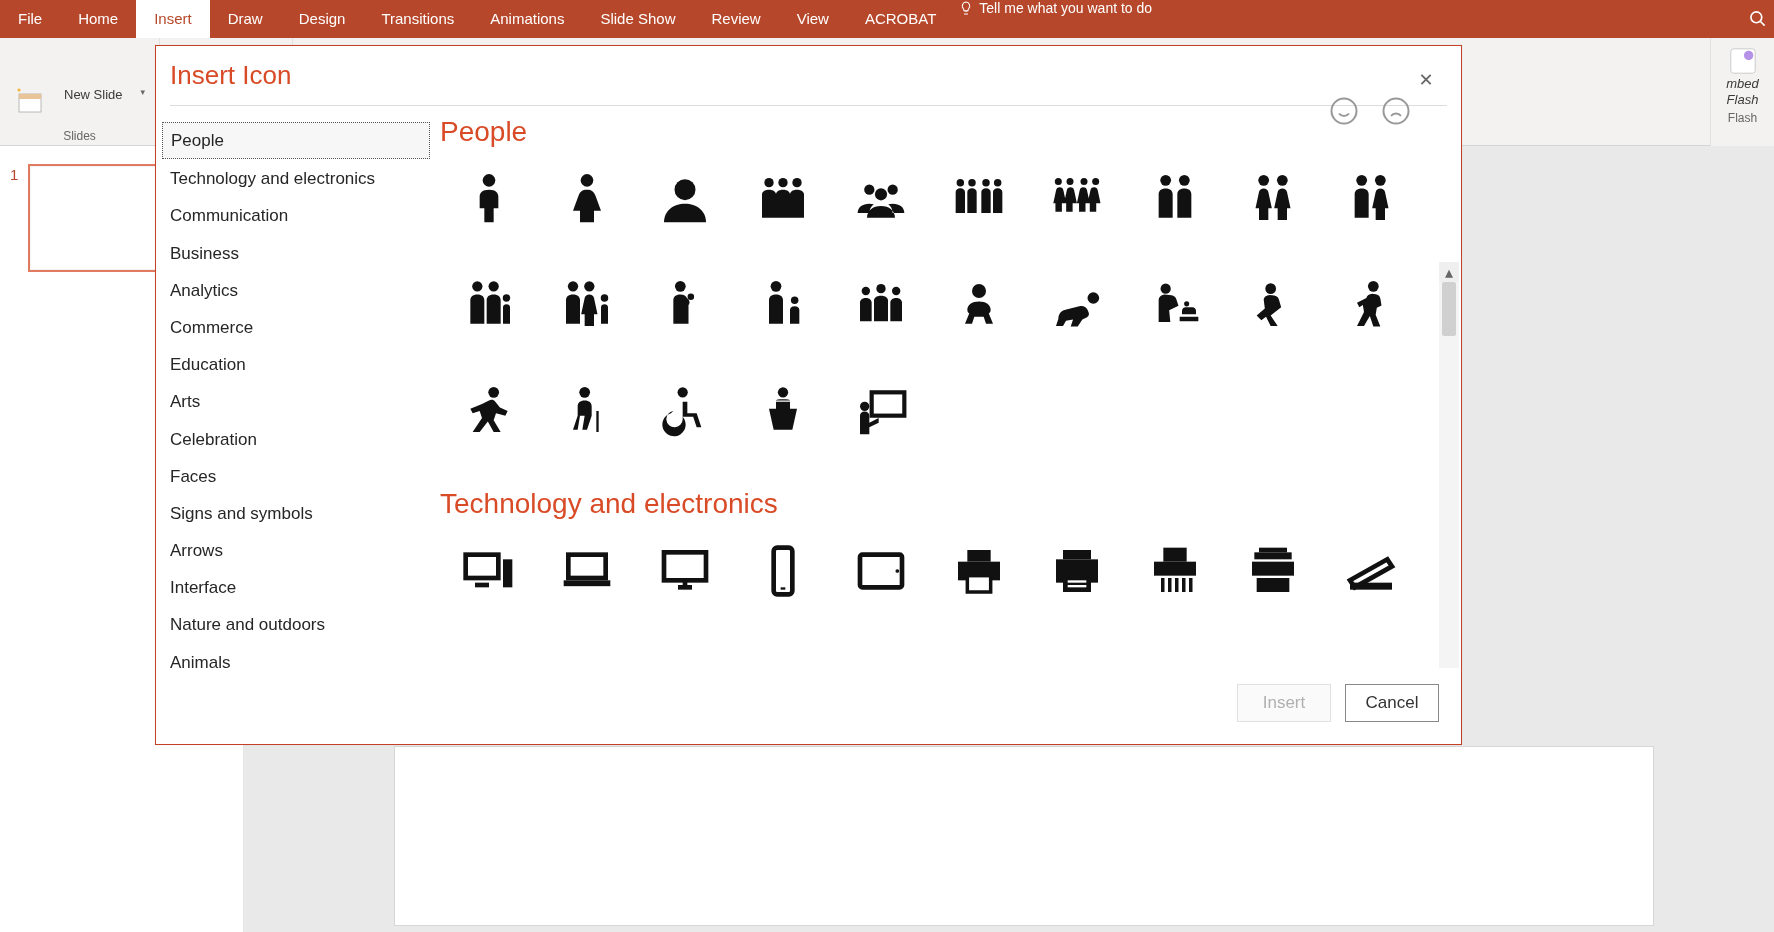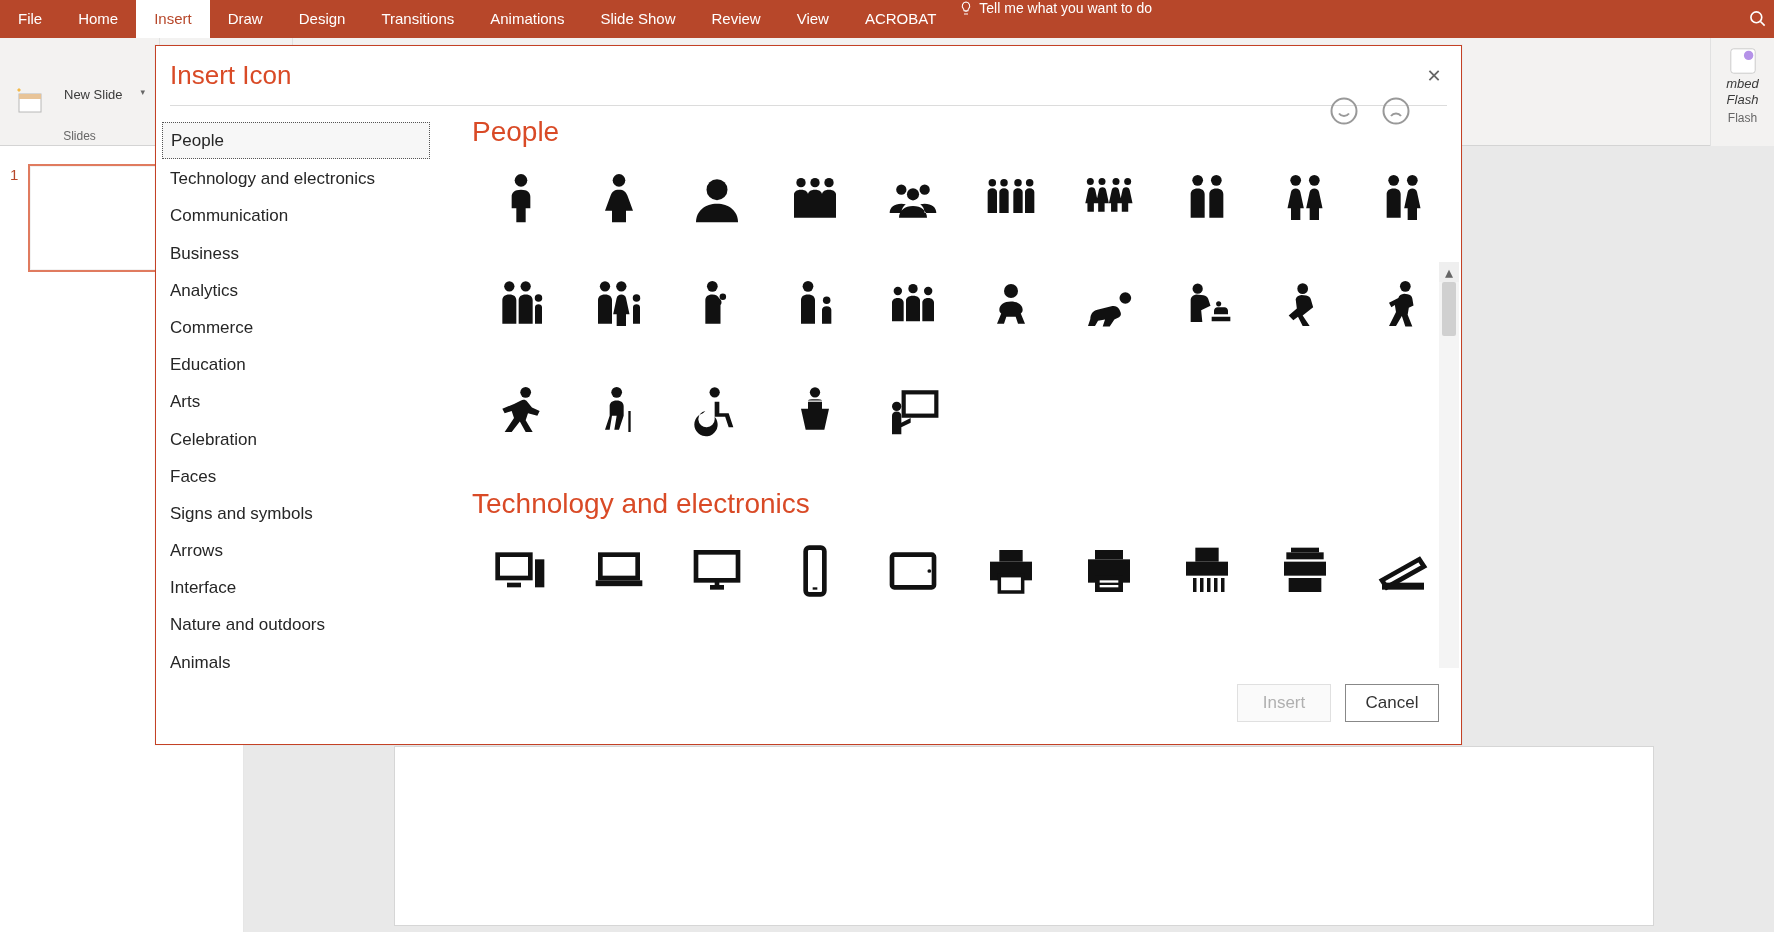--- a/index.html
+++ b/index.html
@@ -25,28 +25,28 @@
 .embed-strip { position:absolute; right:0; top:38px; width:64px; height:108px; background:#f3f2f1; border-left:1px solid #e1e1e1; display:flex; flex-direction:column; align-items:center; justify-content:flex-start; padding-top:8px;}
 .embed-strip .elabel{font-size:13px; color:#3a3a3a; text-align:center; line-height:1.2;font-style:italic;}
 .embed-strip .egrp{font-size:12px; color:#666; margin-top:4px;}
 
 .slide-panel { position:absolute; left:0; top:146px; bottom:0; width:244px; background:#fff; border-right:1px solid #e6e6e6; padding:14px 4px;}
 .slide-thumb-wrap{ display:flex; align-items:flex-start; gap:10px; padding:4px 6px;}
 .sn{ color:#b7472a; font-size:15px; padding-top:2px;}
 .slide-thumb{ width:190px; height:108px; background:#fff; border:2px solid #e07b5f; box-shadow:0 0 0 1px rgba(0,0,0,.05) inset;}
 
 .dialog { position:absolute; left:155px; top:45px; width:1307px; height:700px; background:#fff; border:1px solid #c44125; box-shadow: 0 0 0 1px rgba(0,0,0,.02); z-index:50; display:flex; flex-direction:column;}
-.dialog-head { display:flex; align-items:center; justify-content:space-between; padding:14px 16px 0 14px;}
+.dialog-head { display:flex; align-items:flex-end; justify-content:space-between; padding:14px 24px 0 14px;}
 .dialog-title{ color:#d94a26; font-size:26px; font-weight:400;}
 .dialog-close{ width:22px; height:22px; color:#666; font-size:18px; cursor:pointer; text-align:center;}
 .feedback-icons{ position:absolute; right:50px; top:50px; display:flex; gap:22px; color:#888;}
 .feedback-icons svg{ width:30px; height:30px; }
 
 .dialog-sep{ height:1px; background:#dcdcdc; margin:14px 14px 0;}
-.dialog-body{ flex:1; display:flex; overflow:hidden; padding: 10px 0 0 0; gap: 32px;}
+.dialog-body{ flex:1; display:flex; overflow:hidden; padding: 10px 0 0 0;}
 .cat-list{ width:276px; padding:6px 2px 6px 6px; overflow:hidden;}
 .cat-item{ font-size:17px; color:#262626; padding:4px 8px; cursor:pointer; margin-bottom:2px; line-height:1.6;}
 .cat-item.sel{ border:1px dotted #555; background:#f7f7f7;}
 .icon-area{ flex:1; overflow-y:hidden; padding:0 18px 0 8px; position:relative;}
 .sec-title{ color:#d94a26; font-size:28px; font-weight:400; margin:0 0 18px 0;}
 .icon-grid{ display:grid; grid-template-columns: repeat(10, 98px); gap: 40px 0; margin-bottom:44px;}
 .icon-cell{ width:98px; height:66px; display:flex; align-items:center; justify-content:center; cursor:pointer;}
 .icon-cell svg{ width:56px; height:56px; fill:#111;}
 
 .vscroll{ position:absolute; right:2px; top:146px; width:20px; height:490px; background:#f4f4f4;}

